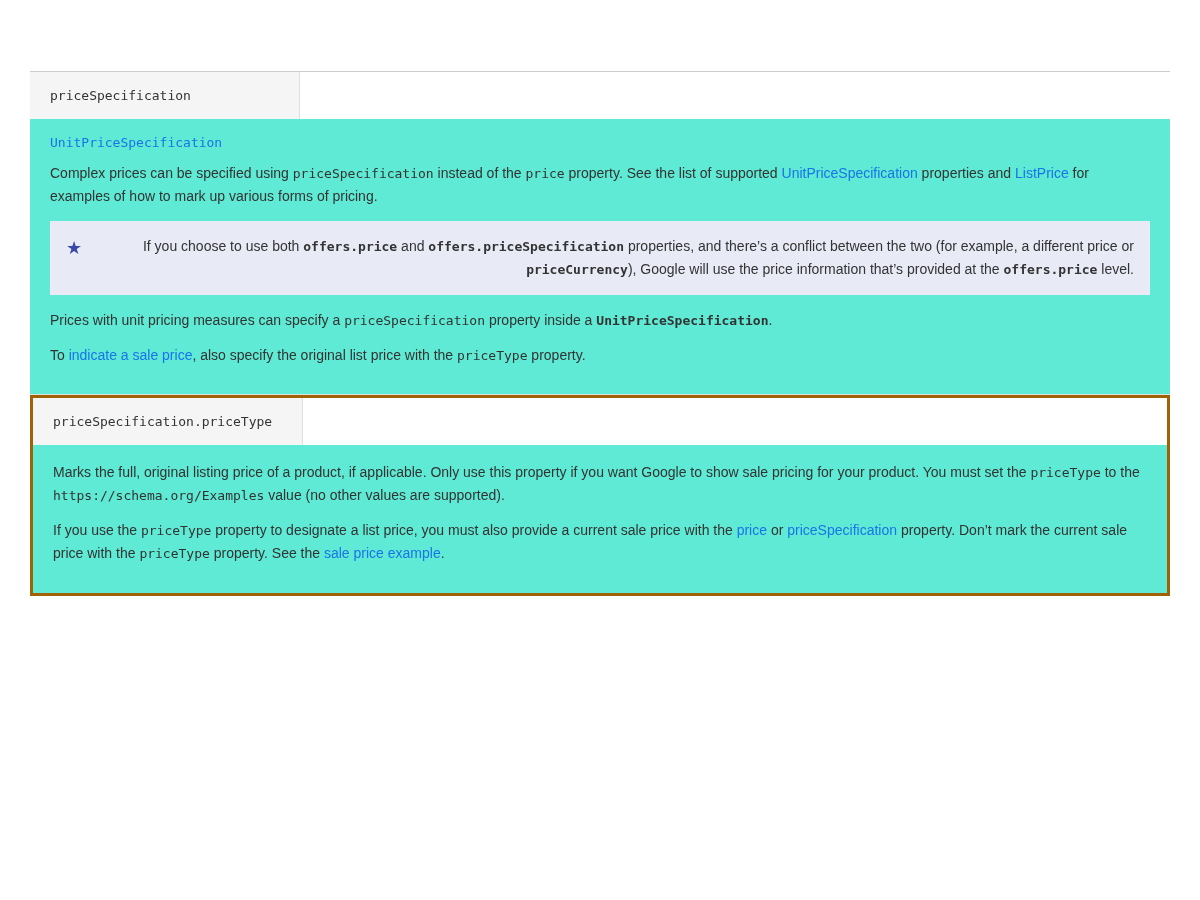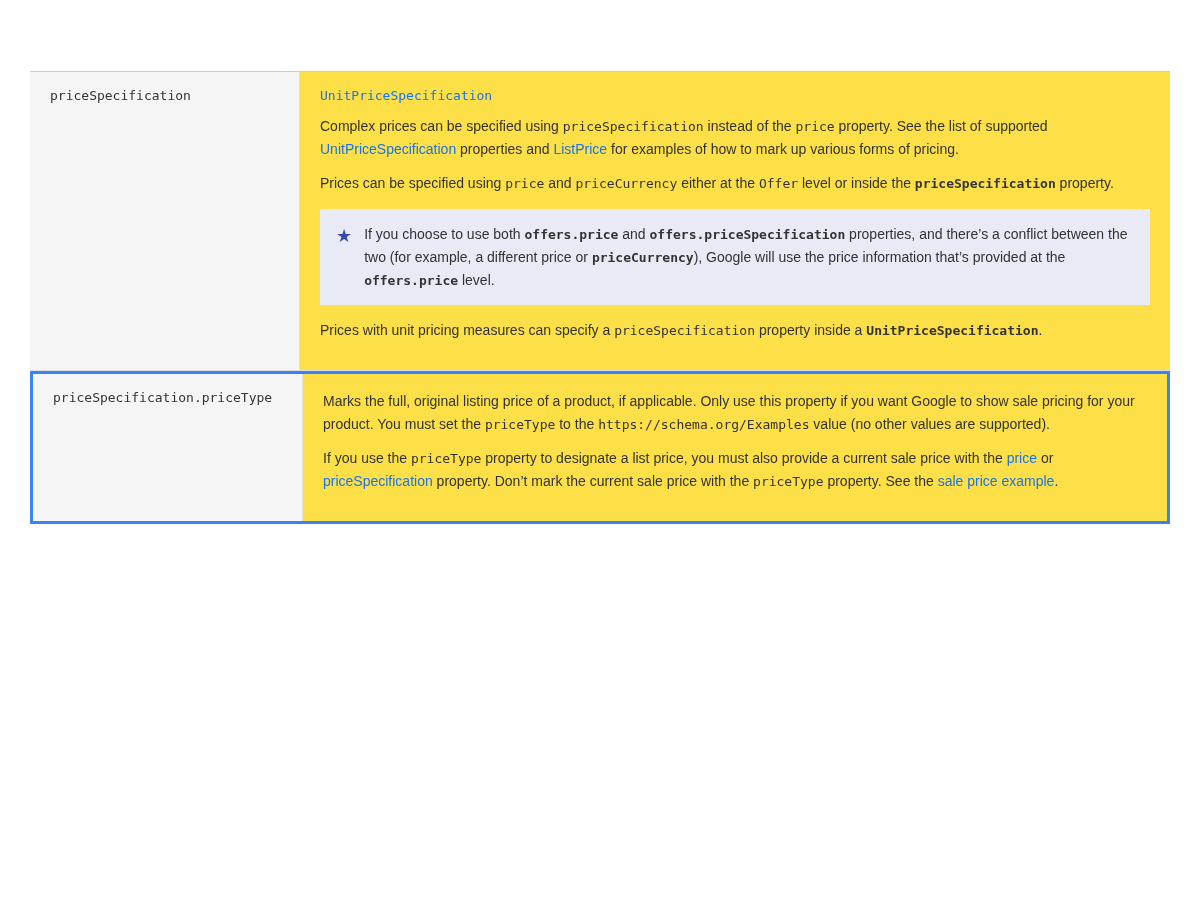--- a/index.html
+++ b/index.html
@@ -45,43 +45,44 @@
     }
 
     .schema-table {
       width: 100%;
       border-collapse: collapse;
     }
 
     .schema-row {
       display: flex;
       border-bottom: 1px solid #e0e0e0;
+      flex-direction: column;
     }
 
     .schema-row.highlighted {
-      border: 3px solid #3b82f6;
+      border: 3px solid #a16207;
       justify-content: space-between;
     }
 
     .property-col {
       width: 270px;
       min-width: 270px;
       background-color: #f5f5f5;
       padding: 16px 20px;
       font-family: monospace;
       font-size: 13px;
       color: #333333;
       font-weight: 500;
       border-right: 1px solid #e0e0e0;
     }
 
     .value-col {
       flex: 1;
       padding: 16px 20px;
-      background-color: #fde047;
+      background-color: #5eead4;
     }
 
     .type-link {
       color: #1a73e8;
       text-decoration: none;
       font-family: monospace;
       font-size: 13px;
       display: block;
       margin-bottom: 12px;
     }
@@ -118,20 +119,21 @@
       color: #3949ab;
       font-size: 18px;
       margin-top: 2px;
       flex-shrink: 0;
     }
 
     .info-box-text {
       font-size: 14px;
       color: #333333;
       line-height: 1.6;
+      text-align: right;
     }
 
     .bold-code {
       font-family: monospace;
       font-size: 13px;
       font-weight: bold;
       color: #333333;
     }
   </style>
 </head>
@@ -144,26 +146,26 @@
     <span></span>
   </p>
   <hr class="divider">
 
   <div class="schema-table" id="schema-table-container">
   <div class="schema-row">
         <div class="property-col">priceSpecification</div>
         <div class="value-col">
           <a href="#" class="type-link">UnitPriceSpecification</a>
           <p class="description-text">Complex prices can be specified using <code class="inline-code">priceSpecification</code> instead of the <code class="inline-code">price</code> property. See the list of supported <a href="#" class="link-blue">UnitPriceSpecification</a> properties and <a href="#" class="link-blue">ListPrice</a> for examples of how to mark up various forms of pricing.</p>
-          <p class="description-text">Prices can be specified using <code class="inline-code">price</code> and <code class="inline-code">priceCurrency</code> either at the <code class="inline-code">Offer</code> level or inside the <code class="bold-code">priceSpecification</code> property.</p>
           <div class="info-box">
             <span class="star-icon">★</span>
             <div class="info-box-text">If you choose to use both <code class="bold-code">offers.price</code> and <code class="bold-code">offers.priceSpecification</code> properties, and there’s a conflict between the two (for example, a different price or <code class="bold-code">priceCurrency</code>), Google will use the price information that’s provided at the <code class="bold-code">offers.price</code> level.</div>
           </div>
           <p class="description-text">Prices with unit pricing measures can specify a <code class="inline-code">priceSpecification</code> property inside a <code class="bold-code">UnitPriceSpecification</code>.</p>
+          <p class="description-text">To <a href="#" class="link-blue">indicate a sale price</a>, also specify the original list price with the <code class="inline-code">priceType</code> property.</p>
         </div>
       </div>
       <div class="schema-row highlighted">
         <div class="property-col">priceSpecification.priceType</div>
         <div class="value-col">
           <p class="description-text">Marks the full, original listing price of a product, if applicable. Only use this property if you want Google to show sale pricing for your product. You must set the <code class="inline-code">priceType</code> to the <code class="inline-code">https://schema.org/Examples</code> value (no other values are supported).</p>
           <p class="description-text">If you use the <code class="inline-code">priceType</code> property to designate a list price, you must also provide a current sale price with the <a href="#" class="link-blue">price</a> or <a href="#" class="link-blue">priceSpecification</a> property. Don’t mark the current sale price with the <code class="inline-code">priceType</code> property. See the <a href="#" class="link-blue">sale price example</a>.</p>
         </div>
       </div>
     </div>

